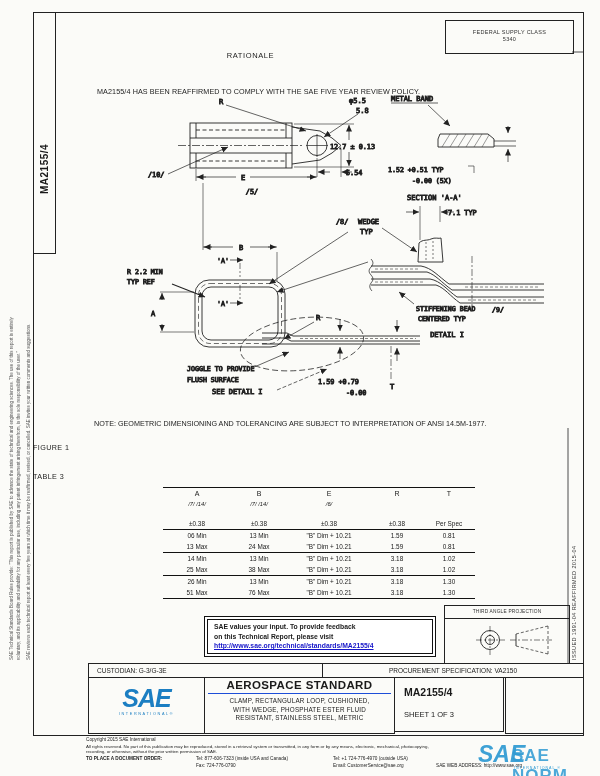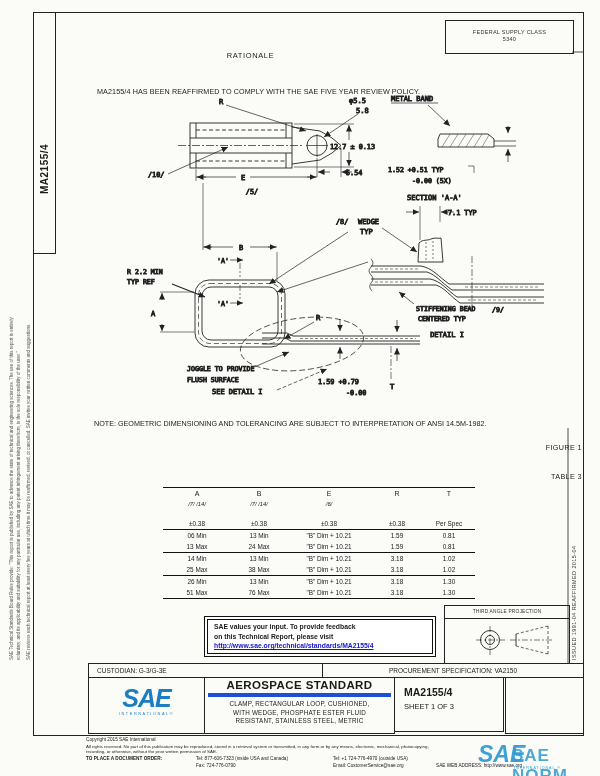--- a/index.html
+++ b/index.html
@@ -7,42 +7,42 @@
          font-family:"Liberation Sans",sans-serif;color:#1a1a1a;}
   .abs{position:absolute;}
   .vtext{position:absolute;transform-origin:0 0;transform:rotate(-90deg);white-space:nowrap;}
   .frame{position:absolute;left:33px;top:12px;width:549px;height:722px;border:1.3px solid #222;}
   .colcell{position:absolute;border-right:1px solid #222;border-bottom:1px solid #222;background:#fbfbf8;}
   .fscbox{position:absolute;border:1px solid #222;text-align:center;font-size:5.5px;line-height:7px;
           color:#333;padding-top:8px;letter-spacing:.3px;}
   .rat-head{position:absolute;left:33px;width:435px;text-align:center;font-size:7.5px;letter-spacing:.6px;}
   .rat-body{position:absolute;font-size:7.2px;letter-spacing:.1px;}
   .note{position:absolute;font-size:7.2px;letter-spacing:0px;}
-  .caption{position:absolute;left:33px;width:549px;text-align:right;font-size:7.2px;letter-spacing:.4px;}
+  .caption{position:absolute;left:33px;width:549px;text-align:left;font-size:7.2px;letter-spacing:.4px;}
   
   .t1{border-collapse:collapse;border-top:1.6px solid #111;width:312px;table-layout:fixed;}
   .t1 td{padding:0;text-align:center;font-size:6.4px;line-height:11px;white-space:nowrap;overflow:hidden;}
   .t1 tr.hdr td{font-size:7px;line-height:12px;}
   .t1 tr.flags td{font-size:5.8px;line-height:9px;font-style:italic;}
   .t1 tr.spacer td{height:9px;line-height:9px;}
   .t1 tr.tol td{border-bottom:1px solid #111;}
   .t1 tr.g td{border-bottom:1.6px solid #111;}
   
   .fb{position:absolute;border:4px double #111;background:#fff;padding:2px 6px;font-size:6.8px;
       line-height:9.5px;font-weight:700;}
   .fb a{color:#1414c8;text-decoration:underline;}
   
   .tap{position:absolute;border:1px solid #222;}
   .tap .lbl{border-bottom:1px solid #222;text-align:center;font-size:4.8px;line-height:12px;
             letter-spacing:.2px;color:#333;}
   
   .row1cell{position:absolute;border:1px solid #222;font-size:6.5px;line-height:14px;background:#fbfbf8;}
   .blockcell{position:absolute;border:1px solid #222;background:#fbfbf8;}
   .aero{font-weight:700;font-size:11.5px;letter-spacing:.4px;text-align:center;line-height:15px;
-        border-bottom:4px solid #1d4ed8;margin:0 3px;}
+        border-bottom:1px solid #1d4ed8;margin:0 3px;}
   .ttl{font-size:6.3px;line-height:8.5px;text-align:center;letter-spacing:.2px;}
   .saelogo{color:#1b7ec2;text-align:center;}
   .saelogo .big{font-weight:700;font-style:italic;font-size:25px;letter-spacing:-1px;line-height:26px;}
   .saelogo .sub{display:block;font-size:3.8px;letter-spacing:1.6px;margin-top:1px;}
   .fine{position:absolute;font-size:4.7px;line-height:6px;color:#222;white-space:nowrap;}
   
   .wm-logo{position:absolute;font-weight:700;font-style:italic;font-size:23px;color:#2e9ad3;opacity:.92;}
   .wm-name{position:absolute;font-weight:700;font-size:17px;letter-spacing:1px;color:#2e9ad3;opacity:.85;}
   .wm-sub{position:absolute;font-size:3.6px;letter-spacing:1px;color:#2e9ad3;}
   svg text{font-family:"DejaVu Sans Mono",monospace;fill:#1a1a1a;}
@@ -237,21 +237,21 @@
       <line x1="516" y1="646" x2="548" y2="654" stroke-dasharray="3,2" stroke-width="0.7"></line>
       <line x1="548" y1="626" x2="548" y2="654" stroke-dasharray="3,2" stroke-width="0.7"></line>
     </g>
 
     <g>
       <line x1="572" y1="52" x2="583" y2="52" stroke-width="0.8"></line>
       <line x1="568" y1="428" x2="568" y2="663" stroke-width="0.8"></line>
     </g>
   </svg>
 
-  <div class="note" style="left:94px;top:419px;">NOTE:  GEOMETRIC DIMENSIONING AND TOLERANCING ARE SUBJECT TO INTERPRETATION OF ANSI 14.5M-1982.</div>
+  <div class="note" style="left:94px;top:419px;">NOTE:  GEOMETRIC DIMENSIONING AND TOLERANCING ARE SUBJECT TO INTERPRETATION OF ANSI 14.5M-1977.</div>
   <div class="caption" style="top:443px;">FIGURE 1</div>
   <div class="caption" style="top:472px;">TABLE 3</div>
 
   <table class="t1 abs" style="left:163px;top:487px;">
     <colgroup>
         <col style="width:68px">
         <col style="width:56px">
         <col style="width:84px">
         <col style="width:52px">
         <col style="width:52px">
@@ -352,21 +352,21 @@
     </div>
   </div>
   <div class="blockcell" style="left:204px;top:677px;width:189px;height:55px;">
     <div class="aero">AEROSPACE STANDARD</div>
     <div class="ttl" style="margin-top:3px;">CLAMP, RECTANGULAR LOOP, CUSHIONED,</div>
     <div class="ttl">WITH WEDGE, PHOSPHATE ESTER FLUID</div>
     <div class="ttl">RESISTANT, STAINLESS STEEL, METRIC</div>
   </div>
   <div class="blockcell" style="left:394px;top:677px;width:110px;height:55px;padding:8px 0 0 9px;box-sizing:border-box;">
     <div style="font-weight:700;font-size:10.5px;">MA2155/4</div>
-    <div style="font-size:7.5px;margin-top:4px;">SHEET 1 OF 3</div>
+    <div style="font-size:7.5px;margin-top:12px;">SHEET 1 OF 3</div>
   </div>
   <div class="blockcell" style="left:505px;top:677px;width:77px;height:55px;"></div>
 
   <div class="fine" style="left:86px;top:737px;">Copyright 2015 SAE International</div>
   <div class="fine" style="left:86px;top:743.5px;font-size:4.4px;">All rights reserved. No part of this publication may be reproduced, stored in a retrieval system or transmitted, in any form or by any means, electronic, mechanical, photocopying,</div>
   <div class="fine" style="left:86px;top:749px;font-size:4.4px;">recording, or otherwise, without the prior written permission of SAE.</div>
   <div class="fine" style="left:86px;top:756px;font-weight:700;">TO PLACE A DOCUMENT ORDER:</div>
   <div class="fine" style="left:196px;top:756px;">Tel:  877-606-7323 (inside USA and Canada)</div>
   <div class="fine" style="left:333px;top:756px;">Tel:  +1 724-776-4970 (outside USA)</div>
   <div class="fine" style="left:196px;top:763px;">Fax:  724-776-0790</div>

